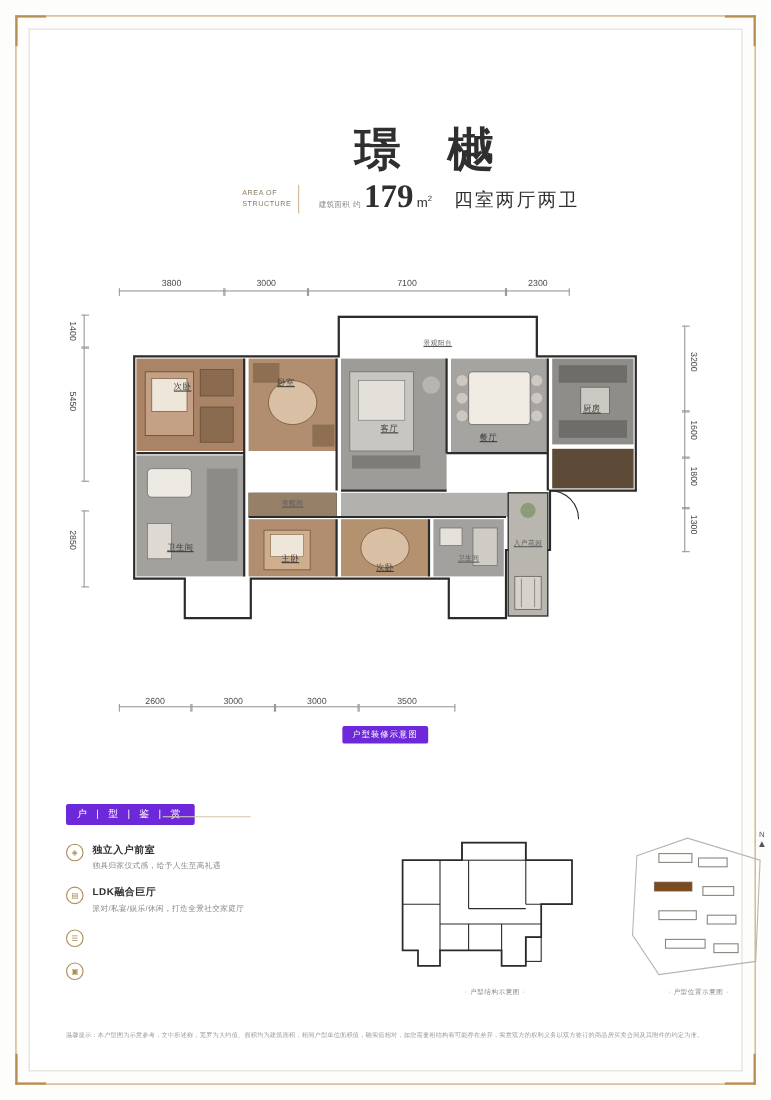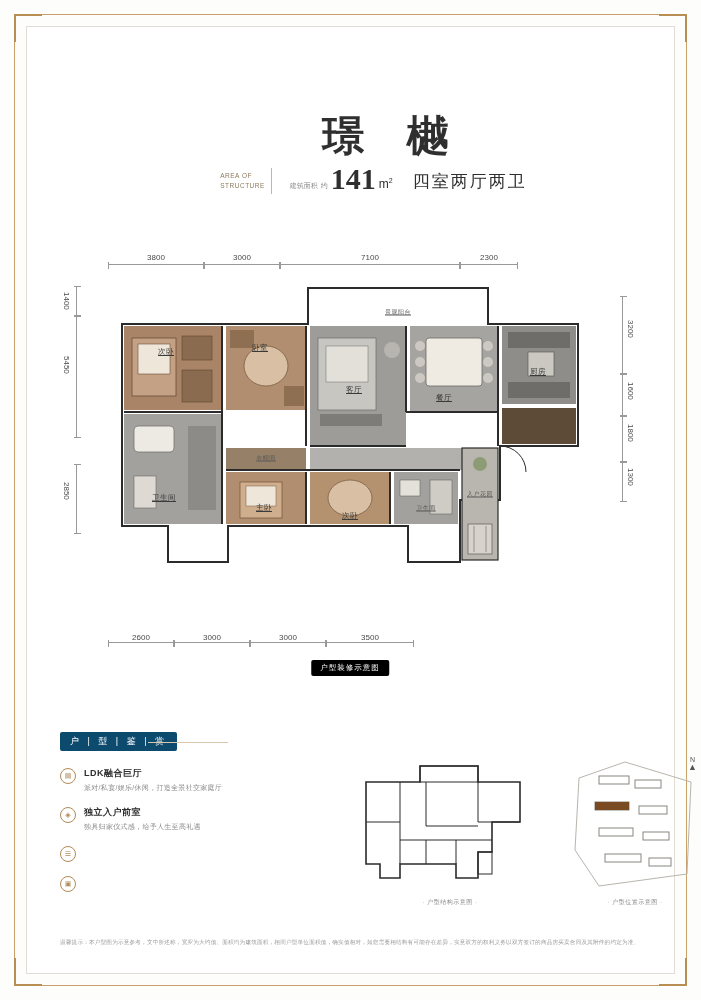--- a/index.html
+++ b/index.html
@@ -96,28 +96,28 @@
     position:absolute;left:48px;top:40px;width:498px;height:318px;
   }
   .lbl{
     position:absolute;font-size:7.5px;color:#3a3a3a;white-space:nowrap;
     transform:translate(-50%,-50%);letter-spacing:.5px;text-decoration:underline;
   }
   .lbl-sm{font-size:6px;color:#5a5a5a;}
 
   .tag{
     position:absolute;left:50%;transform:translateX(-50%);
-    background:#000000;color:#fff;font-size:7.5px;letter-spacing:1px;
+    background:#6d28d9;color:#fff;font-size:7.5px;letter-spacing:1px;
     padding:3px 9px;border-radius:2px;white-space:nowrap;
   }
 
   
   .feat-zone{position:absolute;left:60px;top:730px;right:60px;height:190px;}
   .feat-head{
-    display:inline-block;background:#0c4a6e;color:#fff;font-size:9px;
+    display:inline-block;background:#6d28d9;color:#fff;font-size:9px;
     letter-spacing:3px;padding:3px 10px;border-radius:2px;
   }
   .feat-rule{
     position:absolute;left:88px;top:12px;width:80px;height:1px;background:#d8c7ae;
   }
   .feat-list{margin-top:16px;width:250px;}
   .feat{display:flex;margin-bottom:13px;}
   .feat-ico{
     width:14px;height:14px;border-radius:50%;border:1px solid #b08b57;
     color:#b08b57;font-size:7px;display:flex;align-items:center;justify-content:center;
@@ -165,21 +165,21 @@
   <div class="header">
     <div class="title">璟 樾</div>
     <div class="hdr-right">
       <div class="area-block">
         <span>AREA OF</span>
         <span>STRUCTURE</span>
       </div>
       <div class="area-val-wrap">
         <span class="area-sub">建筑面积</span>
         <span class="area-sub">约</span>
-        <span class="area-val">141</span>
+        <span class="area-val">179</span>
         <span class="area-unit"><span>m</span><sup>2</sup></span>
       </div>
       <div class="rooms">四室两厅两卫</div>
     </div>
   </div>
 
   <div class="plan-zone">
 
     <div class="dim-top">
       <div class="dseg" style="left:48px;top:18px;width:96px;"></div>
@@ -328,31 +328,31 @@
 
     <div class="tag" style="top:414px;">户型装修示意图</div>
   </div>
 
   <div class="feat-zone">
     <div class="feat-head">户 | 型 | 鉴 | 赏</div>
     <div class="feat-rule"></div>
 
     <div class="feat-list">
       <div class="feat">
+        <div class="feat-ico">◈</div>
+        <div class="feat-txt">
+          <div class="feat-t">独立入户前室</div>
+          <div class="feat-d">独具归家仪式感，给予人生至高礼遇</div>
+        </div>
+      </div>
+      <div class="feat">
         <div class="feat-ico">▤</div>
         <div class="feat-txt">
           <div class="feat-t">LDK融合巨厅</div>
           <div class="feat-d">派对/私宴/娱乐/休闲，打造全景社交家庭厅</div>
-        </div>
-      </div>
-      <div class="feat">
-        <div class="feat-ico">◈</div>
-        <div class="feat-txt">
-          <div class="feat-t">独立入户前室</div>
-          <div class="feat-d">独具归家仪式感，给予人生至高礼遇</div>
         </div>
       </div>
       <div class="feat">
         <div class="feat-ico">☰</div>
       </div>
       <div class="feat">
         <div class="feat-ico">▣</div>
       </div>
     </div>
 

